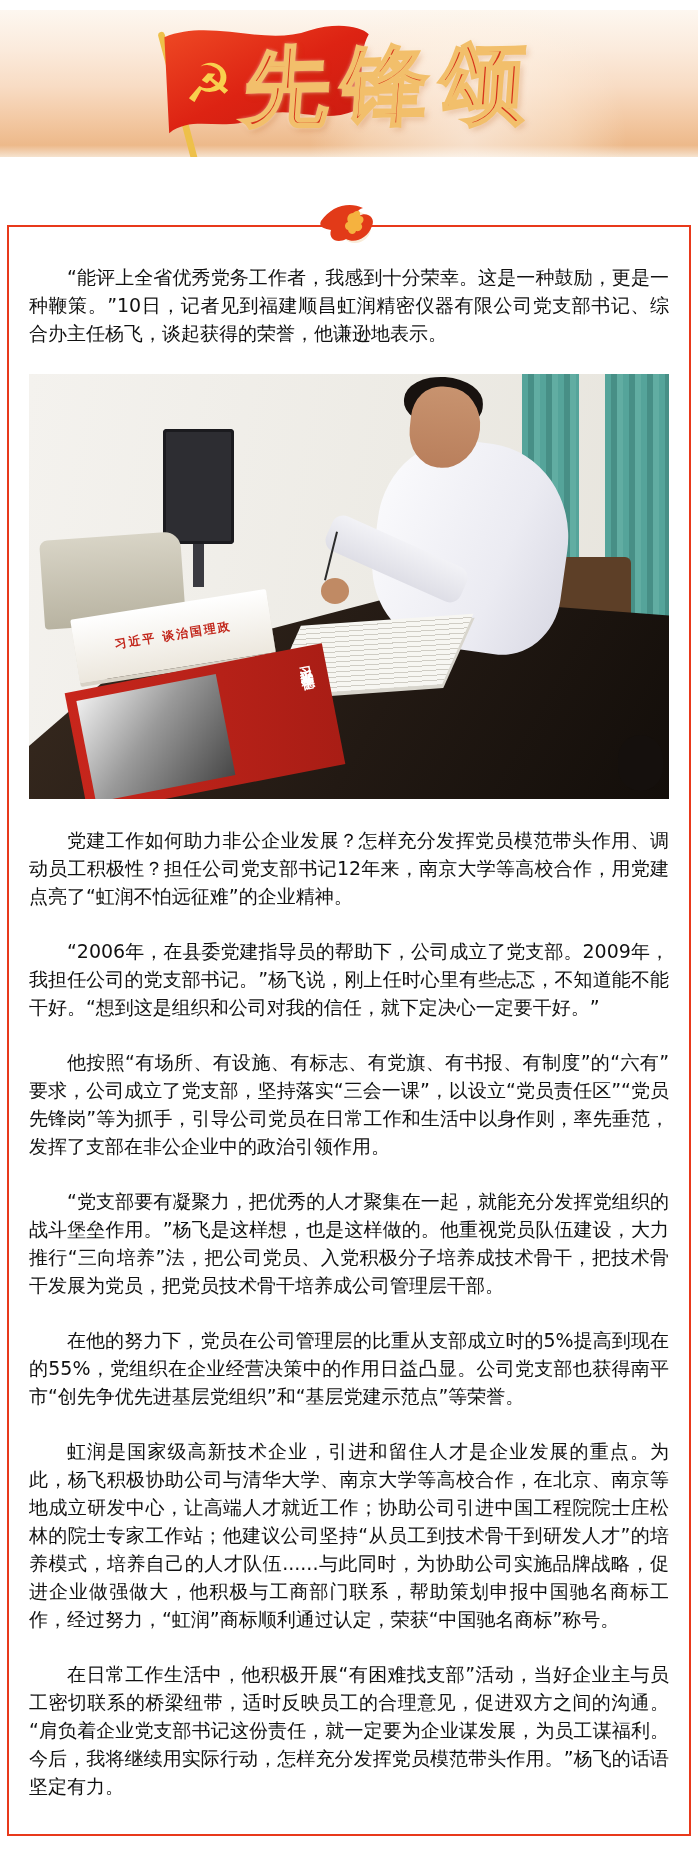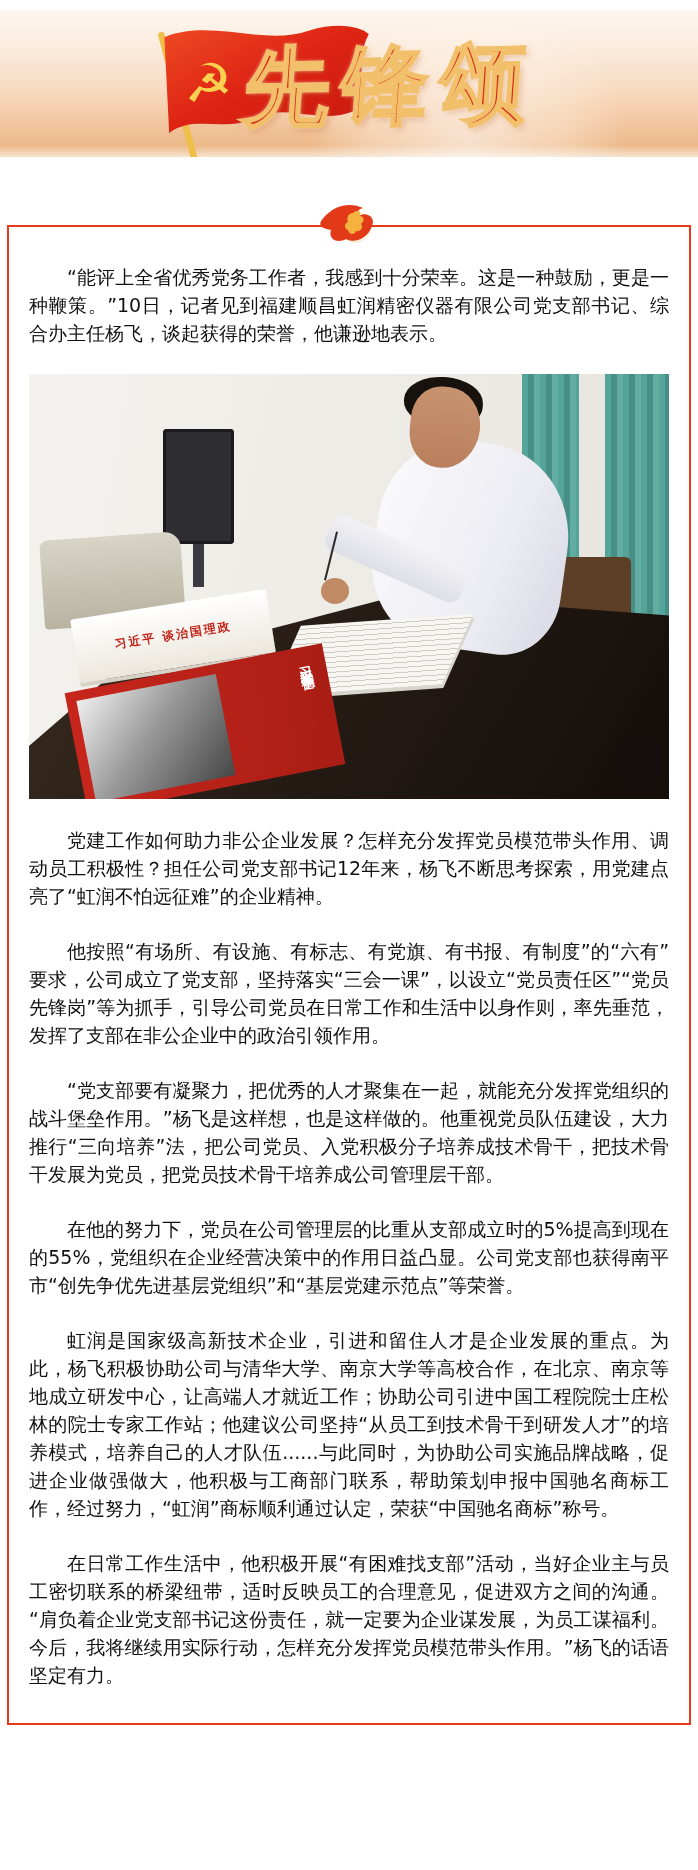--- a/index.html
+++ b/index.html
@@ -135,21 +135,22 @@
         <div class="book-white">
           <span>习近平 谈治国理政</span>
         </div>
         <div class="book-red">
           <div class="bw-photo"></div>
           <div class="red-title">习近平在宁德</div>
         </div>
         <div class="bin"></div>
       </div>
 
-      <p>党建工作如何助力非公企业发展？怎样充分发挥党员模范带头作用、调动员工积极性？担任公司党支部书记12年来，杨飞不断思考探索，用党建点亮了“虹润不怕远征难”的企业精神。</p>
+      <p>党建工作如何助力非公企业发展？怎样充分发挥党员模范带头作用、调动员工积极性？担任公司党支部书记12年来，南京大学等高校合作，用党建点亮了“虹润不怕远征难”的企业精神。</p>
+      <p>“2006年，在县委党建指导员的帮助下，公司成立了党支部。2009年，我担任公司的党支部书记。”杨飞说，刚上任时心里有些忐忑，不知道能不能干好。“想到这是组织和公司对我的信任，就下定决心一定要干好。”</p>
       <p>他按照“有场所、有设施、有标志、有党旗、有书报、有制度”的“六有”要求，公司成立了党支部，坚持落实“三会一课”，以设立“党员责任区”“党员先锋岗”等为抓手，引导公司党员在日常工作和生活中以身作则，率先垂范，发挥了支部在非公企业中的政治引领作用。</p>
       <p>“党支部要有凝聚力，把优秀的人才聚集在一起，就能充分发挥党组织的战斗堡垒作用。”杨飞是这样想，也是这样做的。他重视党员队伍建设，大力推行“三向培养”法，把公司党员、入党积极分子培养成技术骨干，把技术骨干发展为党员，把党员技术骨干培养成公司管理层干部。</p>
       <p>在他的努力下，党员在公司管理层的比重从支部成立时的5%提高到现在的55%，党组织在企业经营决策中的作用日益凸显。公司党支部也获得南平市“创先争优先进基层党组织”和“基层党建示范点”等荣誉。</p>
       <p>虹润是国家级高新技术企业，引进和留住人才是企业发展的重点。为此，杨飞积极协助公司与清华大学、南京大学等高校合作，在北京、南京等地成立研发中心，让高端人才就近工作；协助公司引进中国工程院院士庄松林的院士专家工作站；他建议公司坚持“从员工到技术骨干到研发人才”的培养模式，培养自己的人才队伍......与此同时，为协助公司实施品牌战略，促进企业做强做大，他积极与工商部门联系，帮助策划申报中国驰名商标工作，经过努力，“虹润”商标顺利通过认定，荣获“中国驰名商标”称号。</p>
       <p>在日常工作生活中，他积极开展“有困难找支部”活动，当好企业主与员工密切联系的桥梁纽带，适时反映员工的合理意见，促进双方之间的沟通。“肩负着企业党支部书记这份责任，就一定要为企业谋发展，为员工谋福利。今后，我将继续用实际行动，怎样充分发挥党员模范带头作用。”杨飞的话语坚定有力。</p>
     </div>
   </div>
 
   <div class="footer">
     

